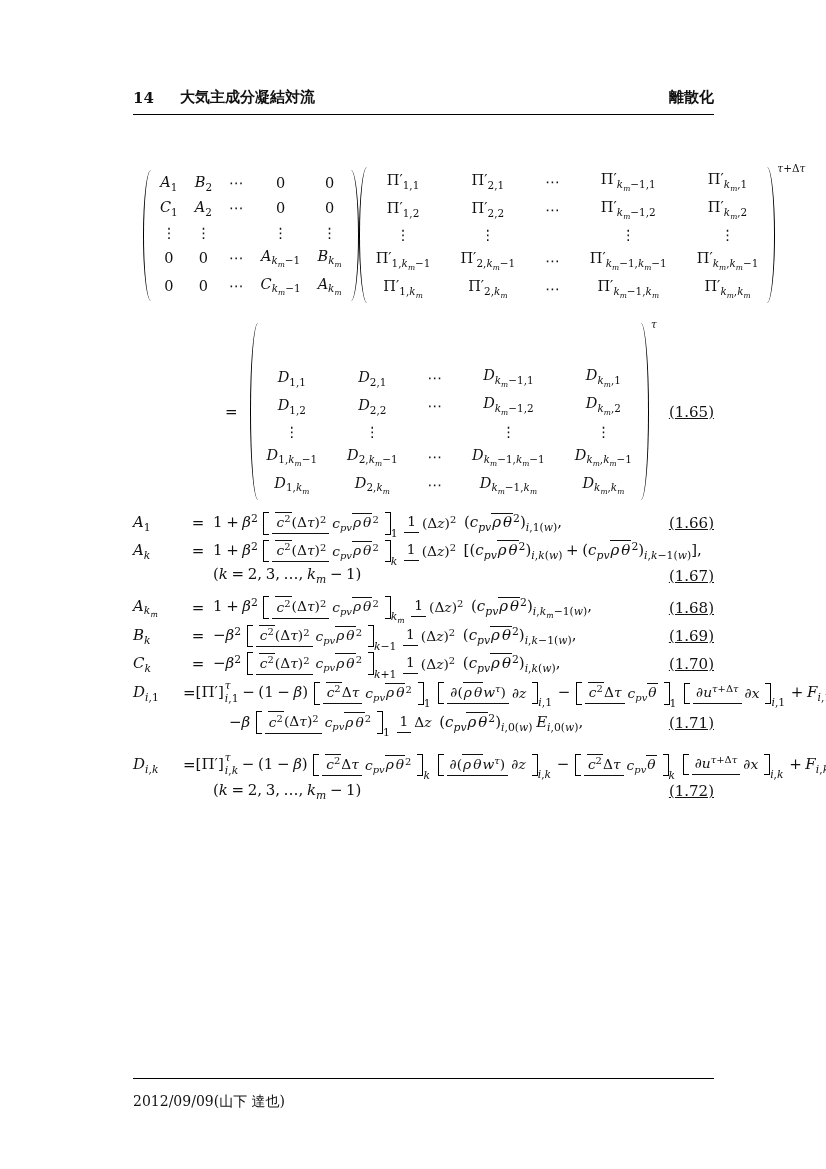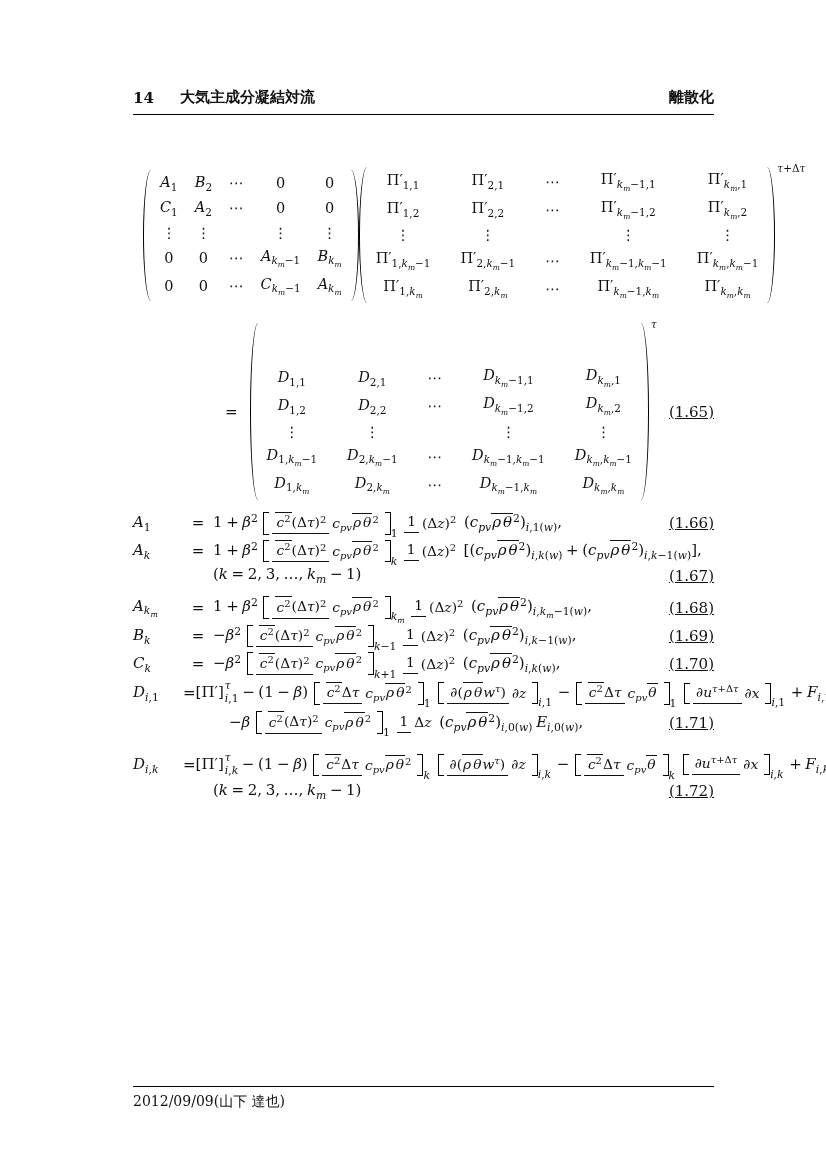--- a/index.html
+++ b/index.html
@@ -57,21 +57,21 @@
   .eqs{margin-top:12px;font-size:15px;}
   .eqrow{display:flex;align-items:center;margin-bottom:5px;white-space:nowrap;}
   .eq-lhs{min-width:50px;display:inline-flex;justify-content:flex-start;}
   .eq-rel{width:30px;text-align:center;}
   .eq-rhs{display:inline-block;}
   .eqrow.note-row{margin-top:-2px;margin-bottom:10px;align-items:center;}
   .indent2{padding-left:16px;}
   .gap-before{margin-top:18px;}
 
   
-  .doc-footer{margin-top:auto;border-top:1px solid #000;padding-top:6px;font-size:14px;}
+  .doc-footer{margin-top:auto;border-top:1px solid #000;padding-top:14px;font-size:14px;}
 </style>
 </head>
 <body>
 
 <div class="page">
 
   <header class="doc-header">
     <span class="pageno">14</span>
     <span class="htitle">大気主成分凝結対流</span>
     <span class="htitle right">離散化</span>

